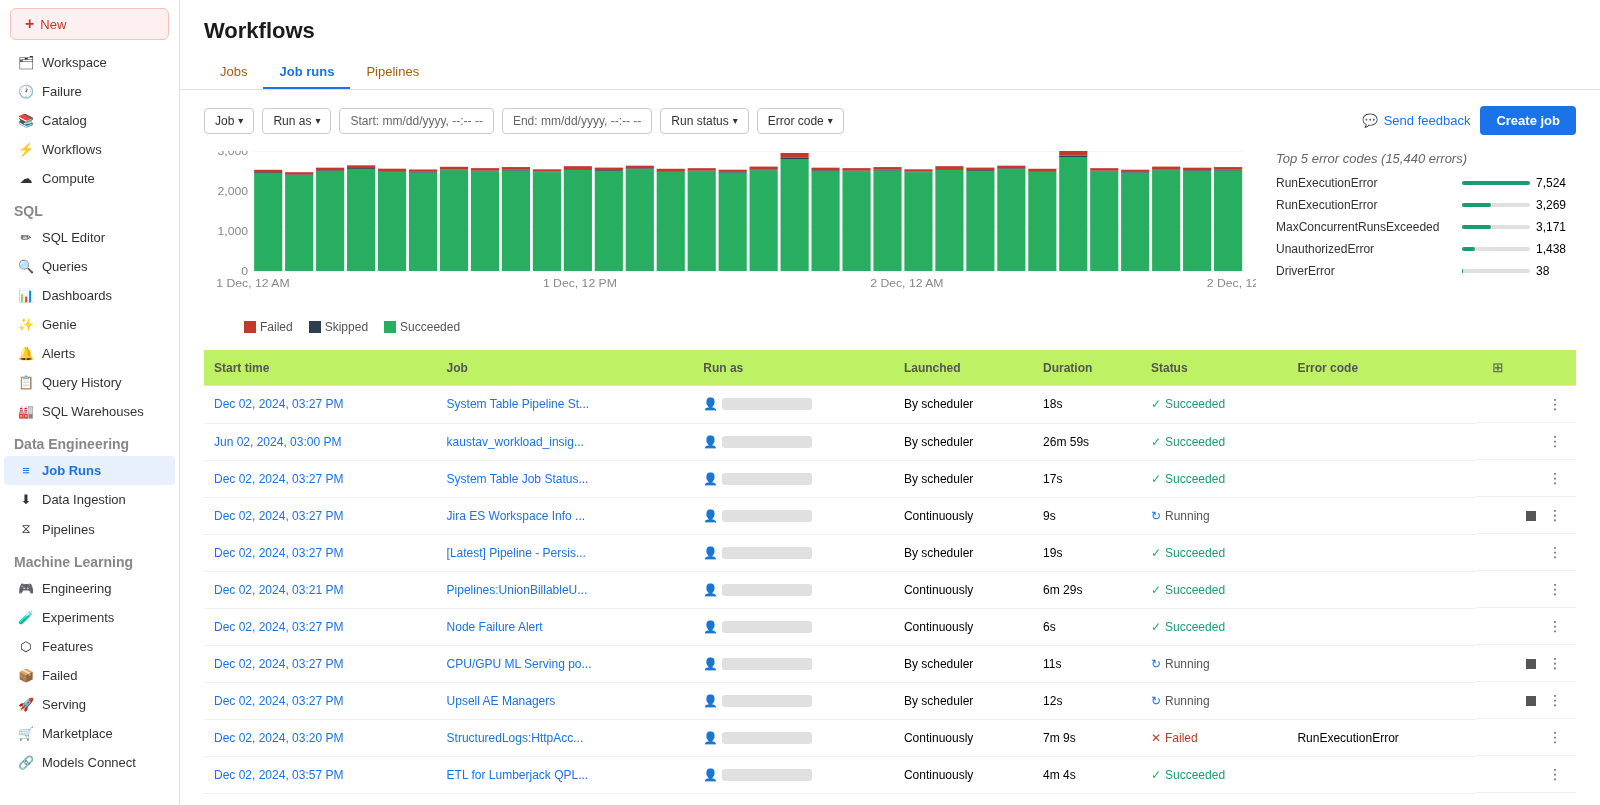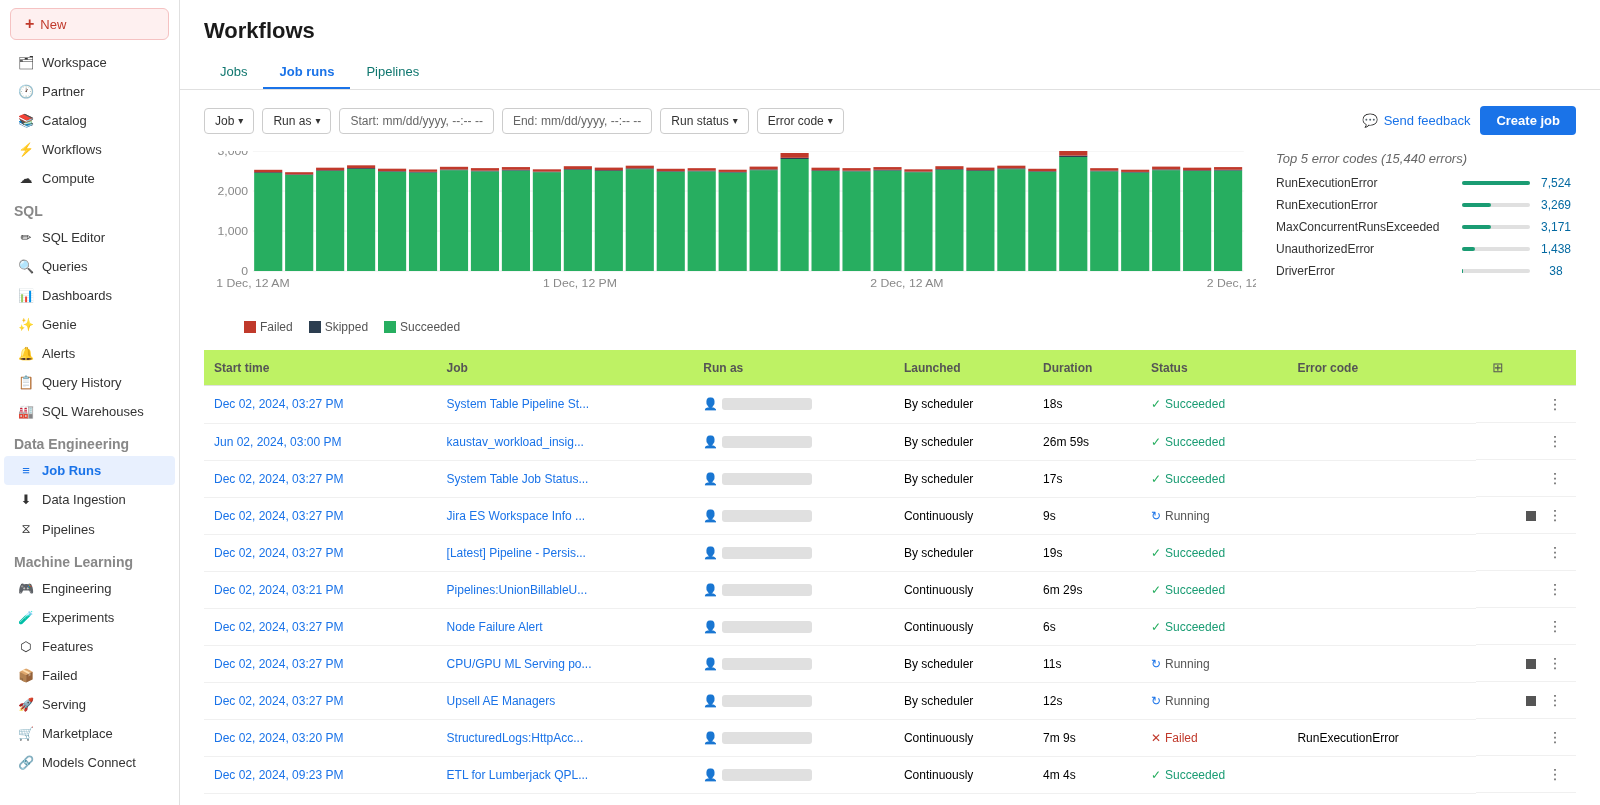--- a/index.html
+++ b/index.html
@@ -71,21 +71,21 @@
       color: #1a1a1a;
       margin-bottom: 12px;
     }
     .tabs {
       display: flex;
       gap: 0;
     }
     .tab {
       padding: 8px 16px;
       cursor: pointer;
-      color: #0f766e;
+      color: #a16207;
       border-bottom: 2px solid transparent;
       font-size: 13px;
     }
     .tab.active {
       color: #1a73e8;
       border-bottom: 2px solid #1a73e8;
       font-weight: 600;
     }
 
     .main-content {
@@ -210,22 +210,22 @@
       border-radius: 2px;
       margin: 0 6px;
     }
     .error-code-bar {
       height: 4px;
       background: #1a9c73;
       border-radius: 2px;
     }
     .error-code-count {
       min-width: 40px;
-      text-align: center;
-      color: #0369a1;
+      text-align: left;
+      color: #000000;
       font-size: 12px;
     }
 
     
     .data-table {
       width: 100%;
       border-collapse: collapse;
       font-size: 12px;
     }
     .data-table th {
@@ -298,21 +298,21 @@
     <span>New</span>
   </button>
 
   <div id="sidebar-items-container">
       <div class="sidebar-item">
         <span class="sidebar-icon">🗂</span>
         <span>Workspace</span>
       </div>
       <div class="sidebar-item">
         <span class="sidebar-icon">🕐</span>
-        <span>Partner</span>
+        <span>Failure</span>
       </div>
       <div class="sidebar-item">
         <span class="sidebar-icon">📚</span>
         <span>Catalog</span>
       </div>
       <div class="sidebar-item">
         <span class="sidebar-icon">⚡</span>
         <span>Workflows</span>
       </div>
       <div class="sidebar-item">
@@ -844,21 +844,21 @@
         <span style="color:#c0392b">✕</span> Failed
       </span>
     </td>
     <td>RunExecutionError</td>
     <td style="display:flex;align-items:center;justify-content:flex-end;gap:4px">
 
       <button class="action-btn">⋮</button>
     </td>
   </tr>
           <tr>
-    <td><a class="link-blue">Dec 02, 2024, 09:23 PM</a></td>
+    <td><a class="link-blue">Dec 02, 2024, 03:57 PM</a></td>
     <td><a class="link-blue">ETL for Lumberjack QPL...</a></td>
     <td>
       <span style="display:inline-flex;align-items:center;gap:4px">
         <span style="color:#888">👤</span>
         <span class="blurred-text">&nbsp;</span>
       </span>
     </td>
     <td>Continuously</td>
     <td>4m 4s</td>
     <td>

